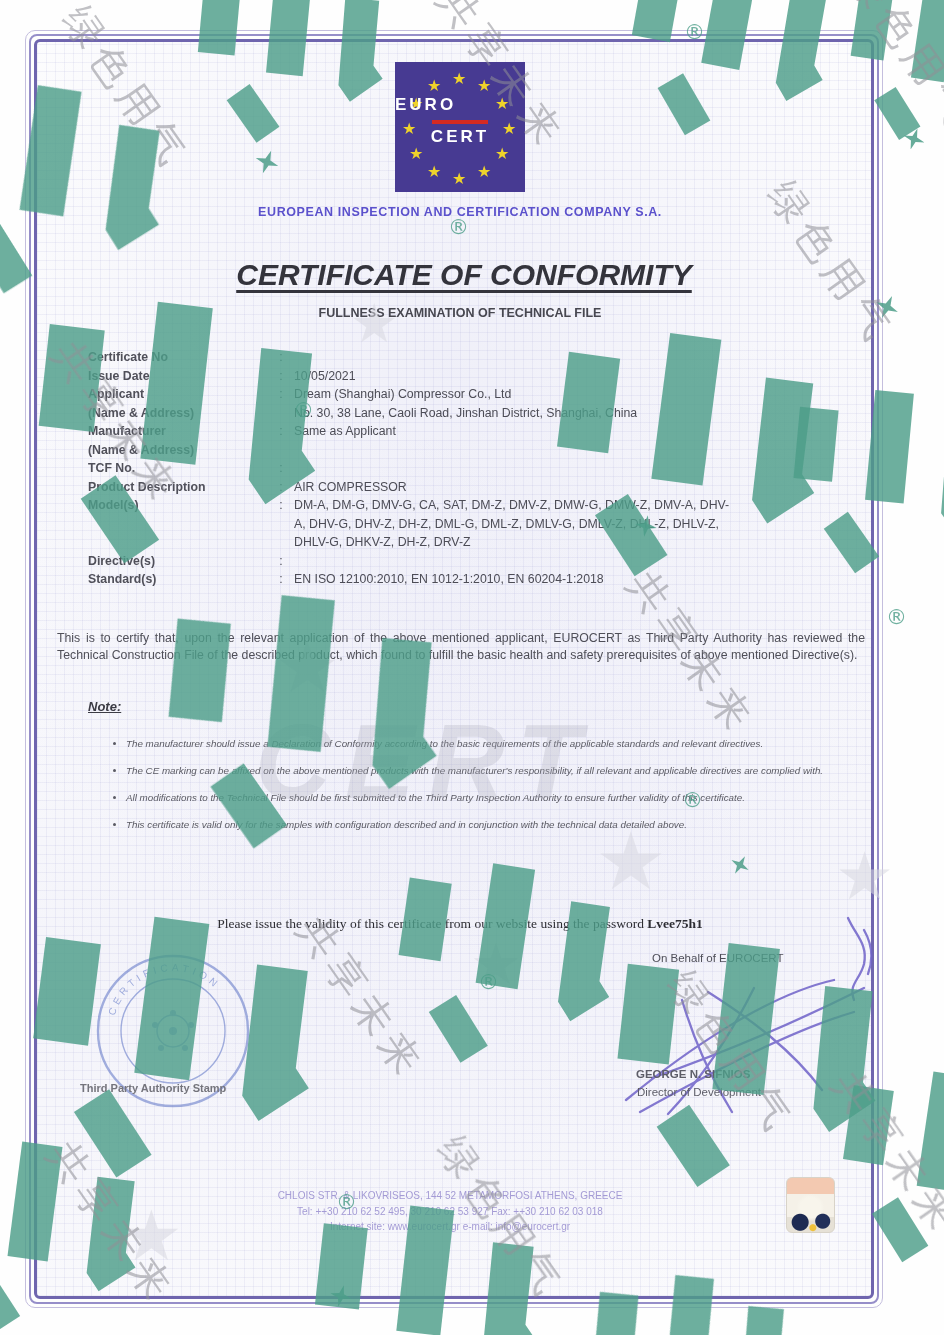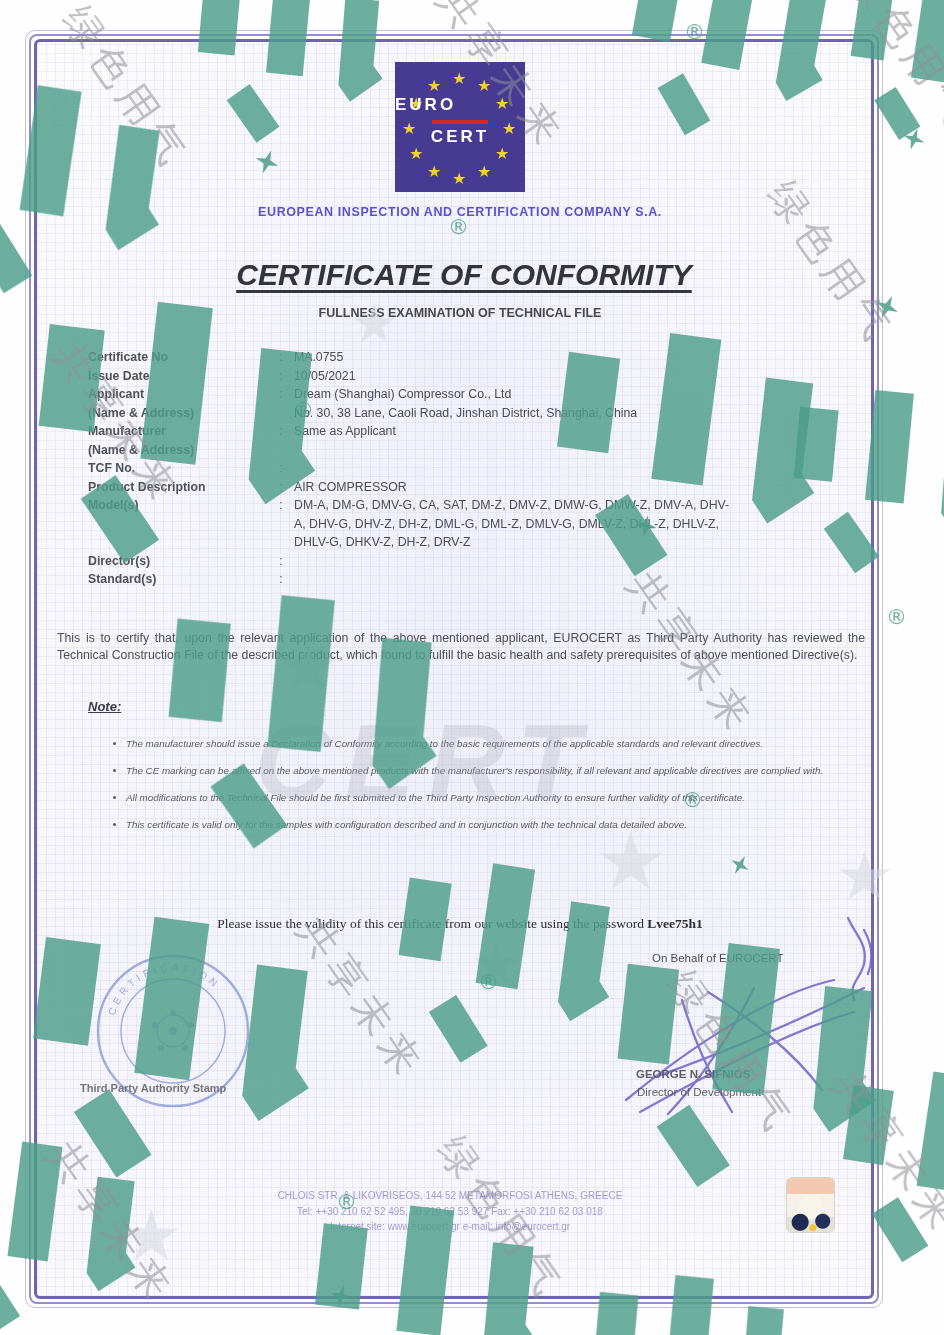--- a/index.html
+++ b/index.html
@@ -109,21 +109,20 @@
     </div>
 
     <div class="company">EUROPEAN INSPECTION AND CERTIFICATION COMPANY S.A.</div>
     <div class="title"><span>CERTIFICATE OF CONFORMITY</span></div>
     <div class="subtitle">FULLNESS EXAMINATION OF TECHNICAL FILE</div>
 
     <div class="fields">
       <div class="frow">
           <span class="lab">Certificate No</span>
           <span class="sep">:</span>
-          <span class="val">MA.0755</span>
         </div>
       <div class="frow">
           <span class="lab">Issue Date</span>
           <span class="sep">:</span>
           <span class="val">10/05/2021</span>
         </div>
       <div class="frow">
           <span class="lab">Applicant
 (Name &amp; Address)</span>
           <span class="sep">:</span>
@@ -146,26 +145,27 @@
           <span class="val">AIR COMPRESSOR</span>
         </div>
       <div class="frow">
           <span class="lab">Model(s)</span>
           <span class="sep">:</span>
           <span class="val">DM-A, DM-G, DMV-G, CA, SAT, DM-Z, DMV-Z, DMW-G, DMW-Z, DMV-A, DHV-
 A, DHV-G, DHV-Z, DH-Z, DML-G, DML-Z, DMLV-G, DMLV-Z, DHL-Z, DHLV-Z,
 DHLV-G, DHKV-Z, DH-Z, DRV-Z</span>
         </div>
       <div class="frow">
-          <span class="lab">Director(s)</span>
+          <span class="lab">Directive(s)</span>
           <span class="sep">:</span>
         </div>
       <div class="frow">
           <span class="lab">Standard(s)</span>
           <span class="sep">:</span>
+          <span class="val">EN ISO 12100:2010, EN 1012-1:2010, EN 60204-1:2018</span>
         </div>
     </div>
 
     <div class="certify">This is to certify that, upon the relevant application of the above mentioned applicant, EUROCERT as Third Party Authority has reviewed the Technical Construction File of the described product, which found to fulfill the basic health and safety prerequisites of above mentioned Directive(s).</div>
 
     <div class="note-h">Note:</div>
     <ul class="note-list">
       <li>The manufacturer should issue a Declaration of Conformity according to the basic requirements of the applicable standards and relevant directives.</li>
       <li>The CE marking can be affixed on the above mentioned products with the manufacturer's responsibility, if all relevant and applicable directives are complied with.</li>
       <li>All modifications to the Technical File should be first submitted to the Third Party Inspection Authority to ensure further validity of this certificate.</li>

